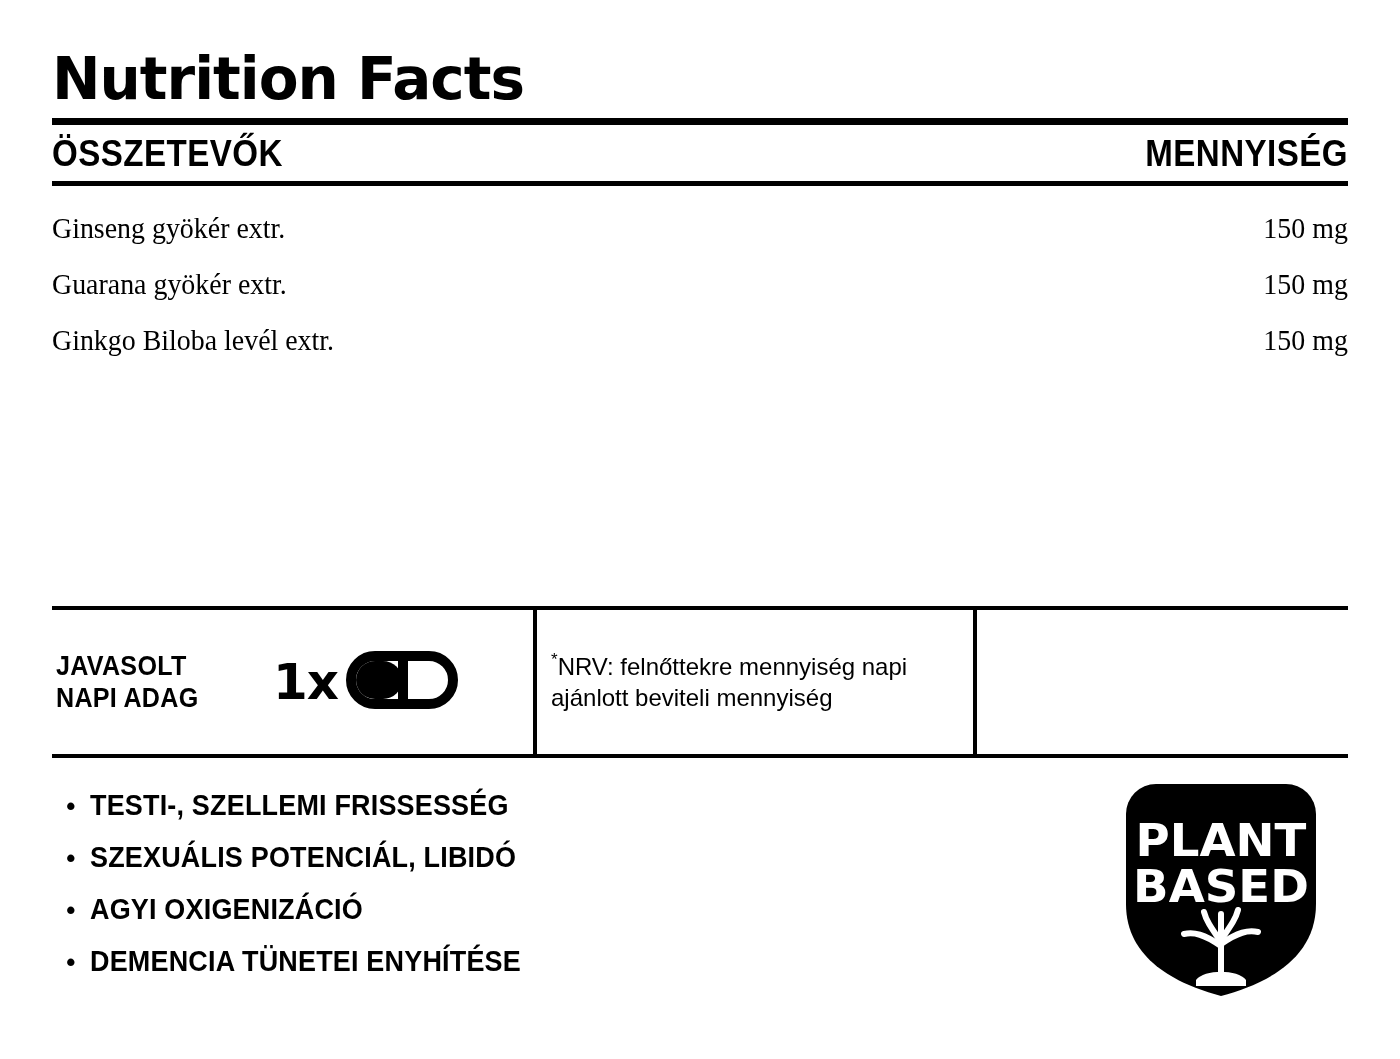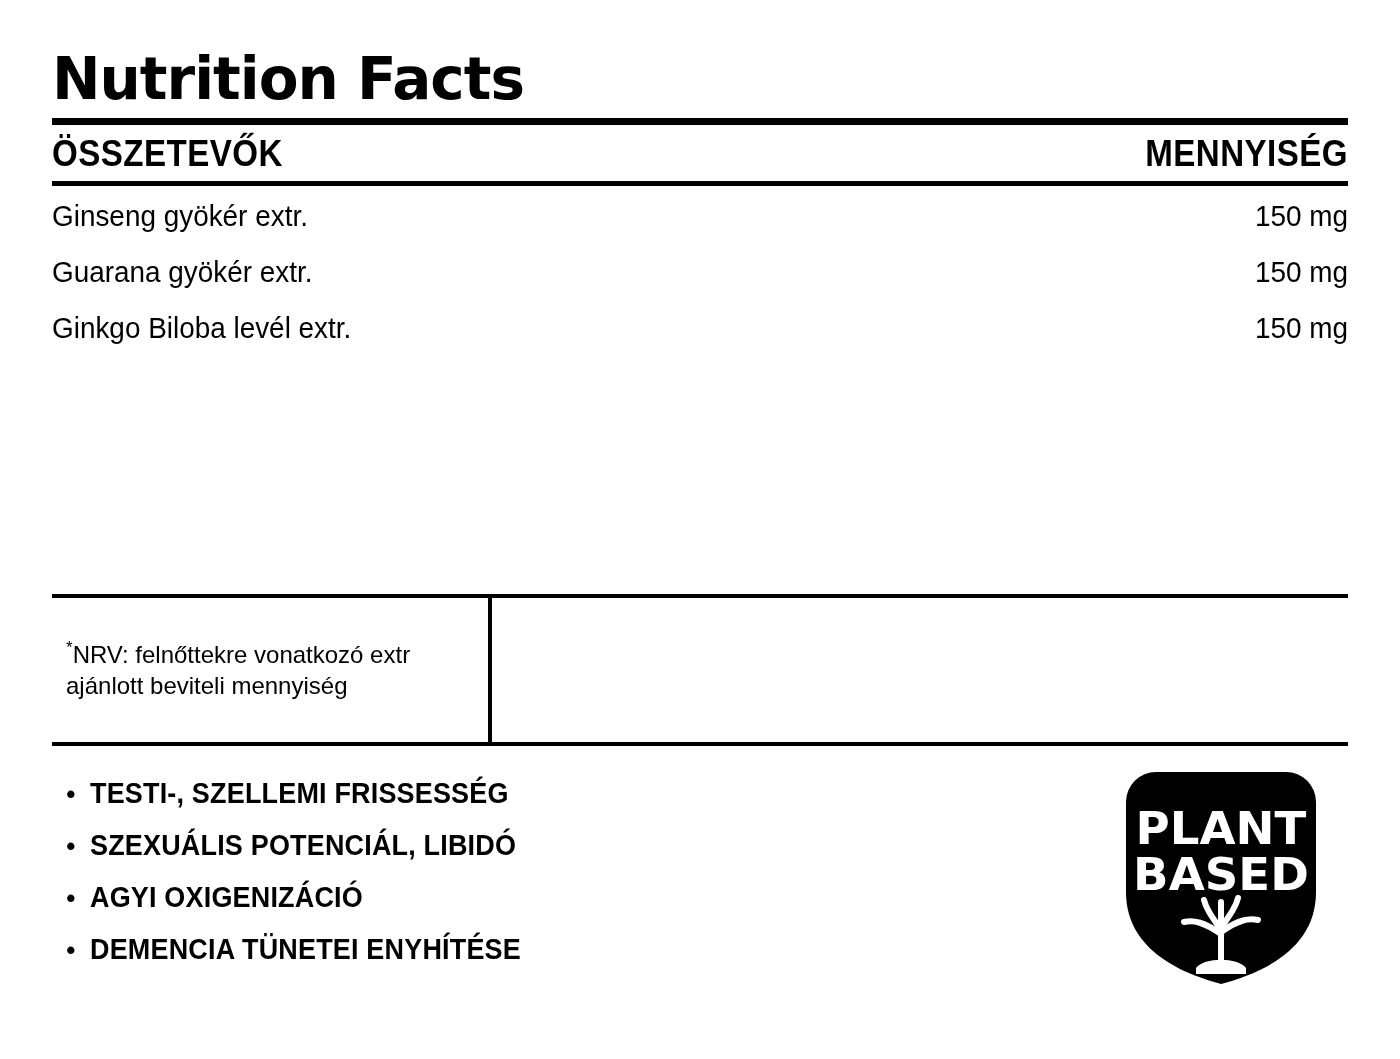--- a/index.html
+++ b/index.html
@@ -60,21 +60,22 @@
     font-size: 36px;
     letter-spacing: 0.5px;
     padding: 8px 0 6px 0;
     transform: scaleX(0.92);
     transform-origin: left center;
     width: 108.7%;
   }
 
   
   .rows {
-    padding-top: 2px;
+    padding-top: 14px;
+    font-family: Liberation Serif, serif;
   }
   .row {
     display: flex;
     justify-content: space-between;
     align-items: baseline;
     font-size: 30px;
     line-height: 56px;
     font-weight: normal;
   }
   .row .name {
@@ -226,22 +227,35 @@
       </div>
       <div class="row">
         <span class="name">Ginkgo Biloba levél extr.</span>
         <span class="amount">150 mg</span>
       </div>
     </div>
 
     <div class="spacer"></div>
 
     <div class="dose-block">
+      <div class="dose-left">
+        <div class="dose-label">JAVASOLT
+NAPI ADAG</div>
+        <div class="dose-qty">1x</div>
+        <span class="capsule-icon">
+          <svg width="112" height="58" viewBox="0 0 112 58" xmlns="http://www.w3.org/2000/svg">
+            <rect x="5" y="5" width="102" height="48" rx="24" ry="24" fill="#ffffff" stroke="#000000" stroke-width="10"></rect>
+            <rect x="52" y="5" width="10" height="48" fill="#000000"></rect>
+            <path d="M56 10 L56 48" stroke="#000000" stroke-width="0"></path>
+            <rect x="10" y="10" width="46" height="38" rx="19" ry="19" fill="#000000"></rect>
+          </svg>
+        </span>
+      </div>
       <div class="dose-mid">
-        <div class="nrv-text"><sup>*</sup><span>NRV: felnőttekre vonatkozó extr ajánlott beviteli mennyiség</span></div>
+        <div class="nrv-text"><sup>*</sup><span>NRV: felnőttekre mennyiség napi ajánlott beviteli mennyiség</span></div>
       </div>
     </div>
 
     <div class="bottom">
       <ul class="benefits">
         <li>
           <span class="bullet">•</span>
           <span class="benefit-text">TESTI-, SZELLEMI FRISSESSÉG</span>
         </li>
         <li>

